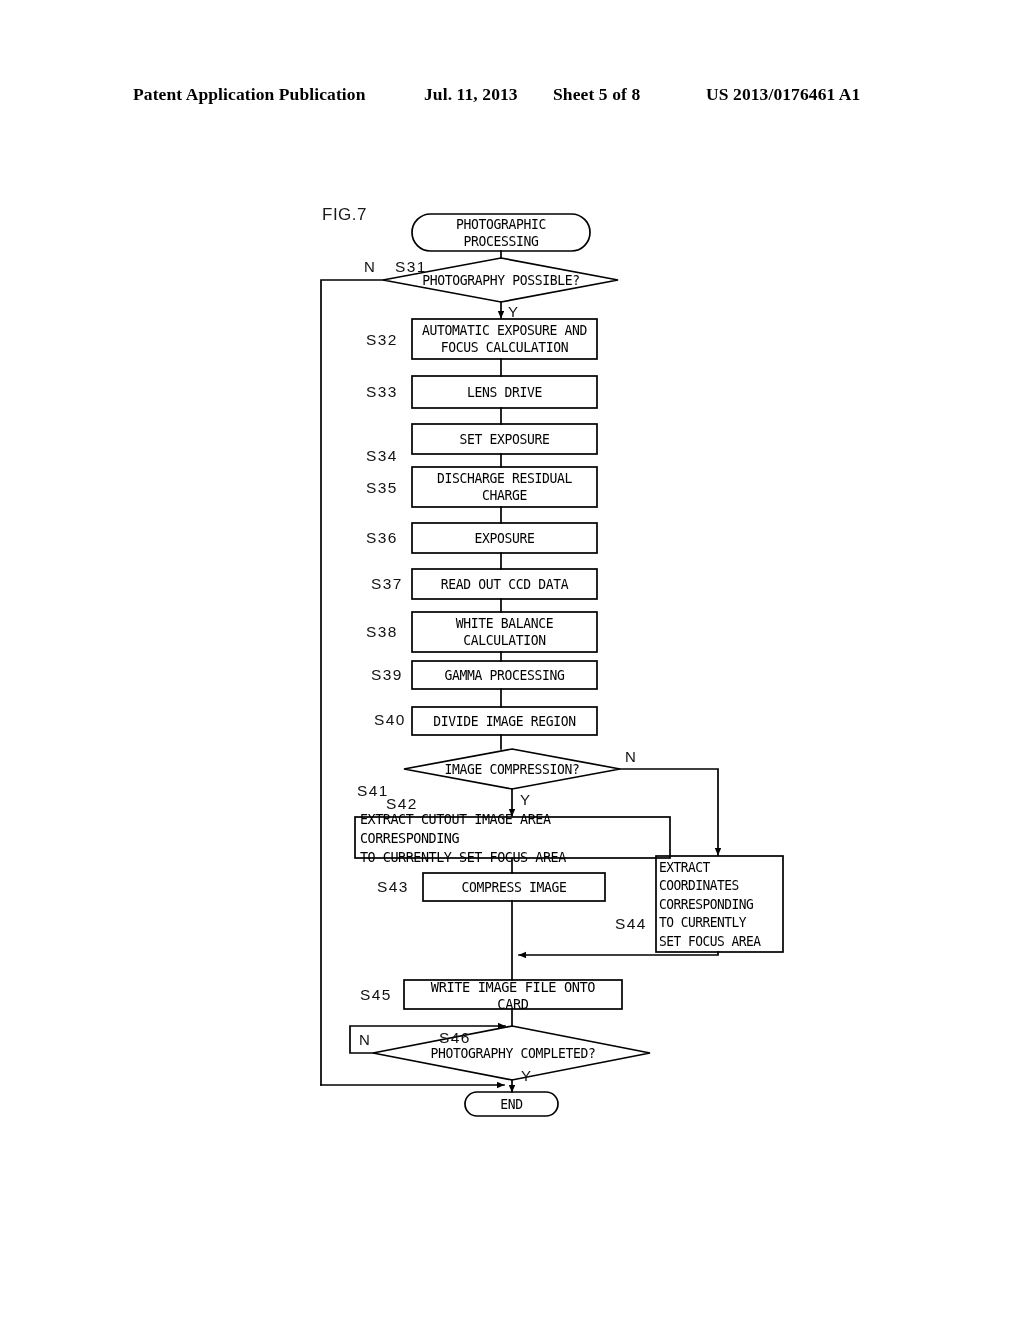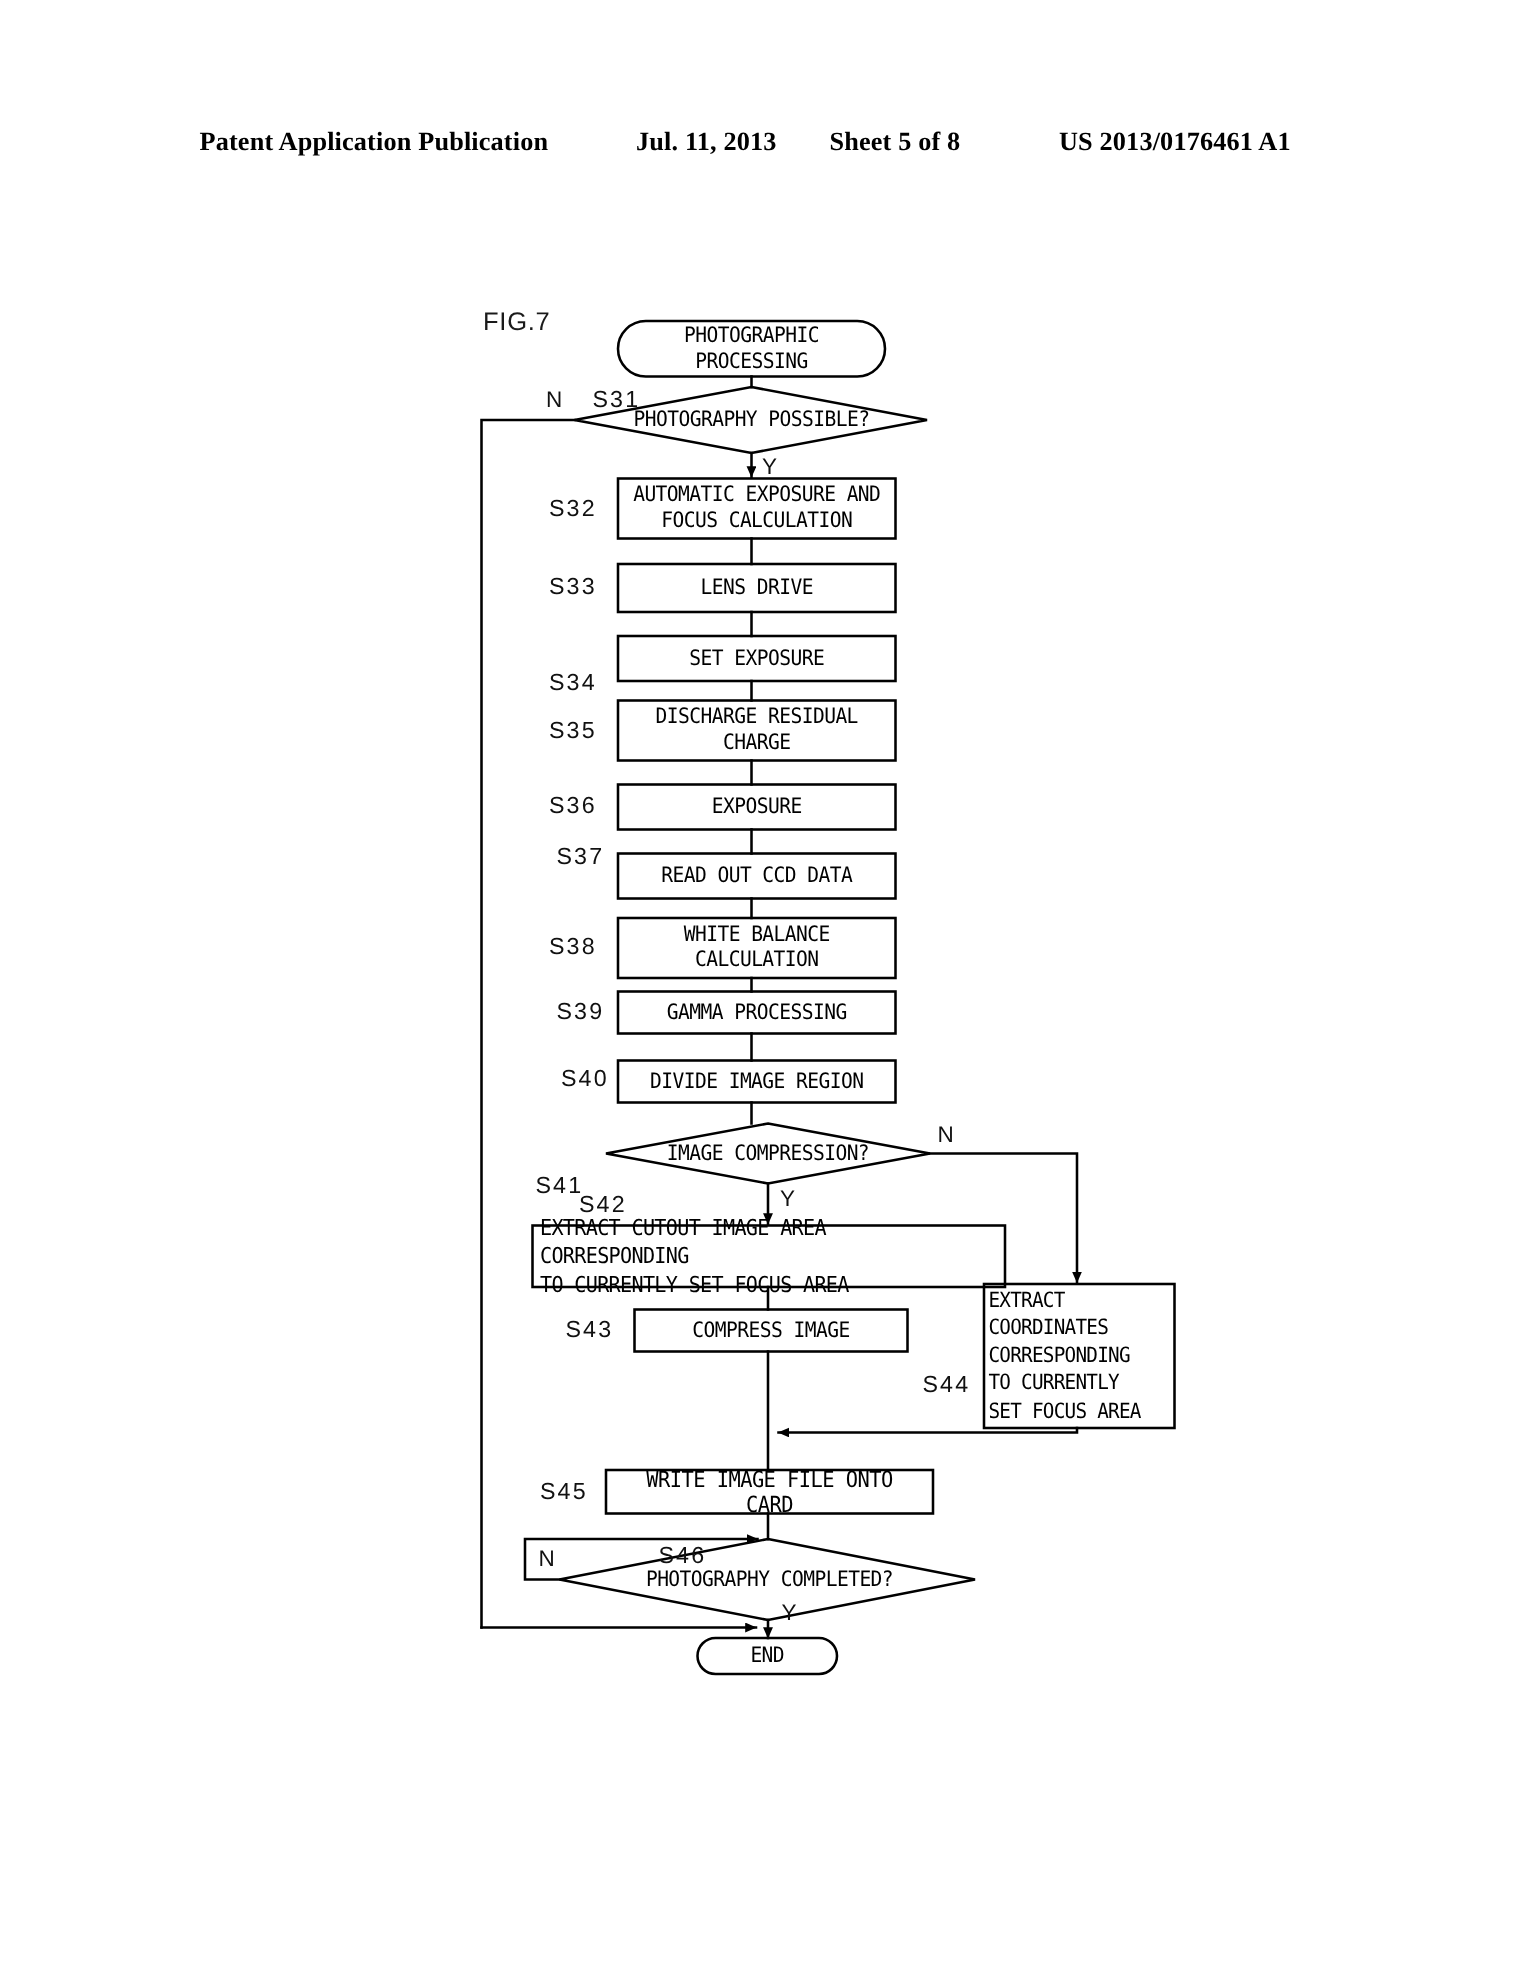--- a/index.html
+++ b/index.html
@@ -243,21 +243,21 @@
   <div class="node-text" style="left:412px; top:1042px; width:202px; height:22px;">PHOTOGRAPHY COMPLETED?</div>
 
   <div class="node-text" style="left:465px; top:1092px; width:93px; height:24px;">END</div>
 
   <div class="step-label" style="left:395px; top:258px;">S31</div>
   <div class="step-label" style="left:366px; top:331px;">S32</div>
   <div class="step-label" style="left:366px; top:383px;">S33</div>
   <div class="step-label" style="left:366px; top:404px;margin-top:43px;">S34</div>
   <div class="step-label" style="left:366px; top:479px;">S35</div>
   <div class="step-label" style="left:366px; top:529px;">S36</div>
-  <div class="step-label" style="left:371px; top:563px;">S37</div>
+  <div class="step-label" style="left:371px; top:575px;">S37</div>
   <div class="step-label" style="left:366px; top:623px;">S38</div>
   <div class="step-label" style="left:371px; top:666px;">S39</div>
   <div class="step-label" style="left:374px; top:711px;text-align:right;">S40</div>
   <div class="step-label" style="left:357px; top:760px;margin-top:22px;">S41</div>
   <div class="step-label" style="left:386px; top:795px;">S42</div>
   <div class="step-label" style="left:377px; top:878px;">S43</div>
   <div class="step-label" style="left:615px; top:915px;">S44</div>
   <div class="step-label" style="left:360px; top:986px;">S45</div>
   <div class="step-label" style="left:399px; top:1029px;margin-left:40px;">S46</div>
 

